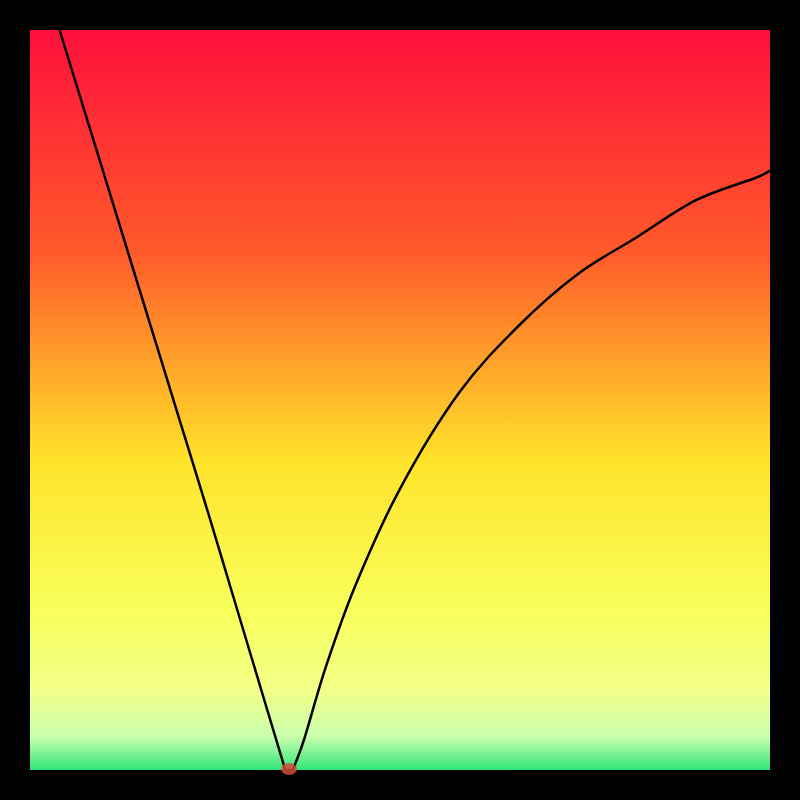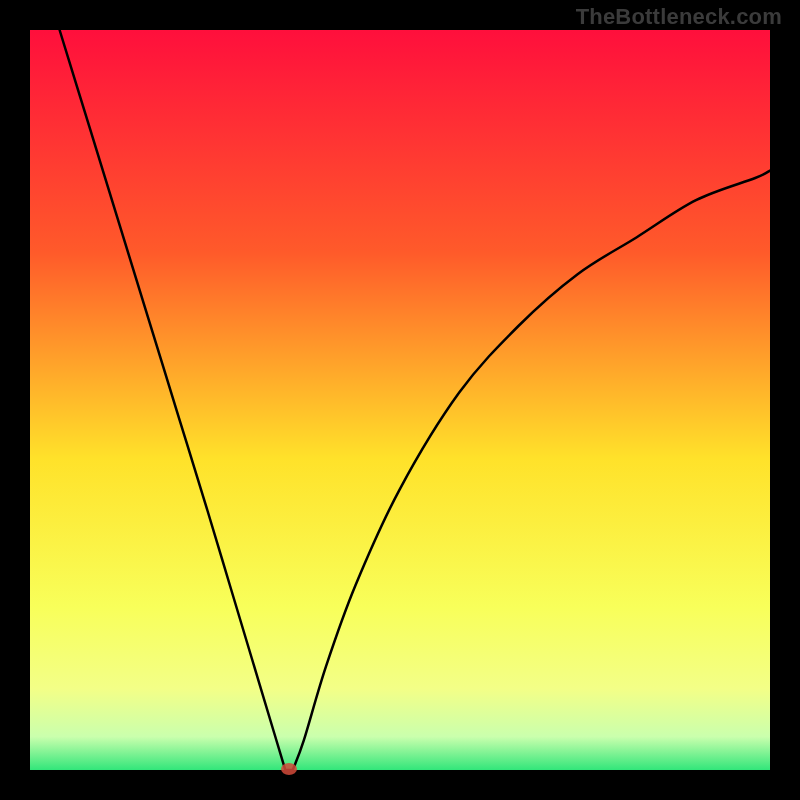--- a/index.html
+++ b/index.html
@@ -30,21 +30,20 @@
     position: absolute;
     left: 0;
     top: 0;
   }
 </style>
 </head>
 <body>
 
 <div class="wrap">
 
-  <div class="watermark">TheBottleneck.com</div>
 
   <svg width="800" height="800" viewBox="0 0 800 800">
     <defs>
       <linearGradient id="bg-grad" x1="0" y1="0" x2="0" y2="1">
         <stop id="g0" offset="0%" stop-color="#ff0f3c"></stop>
         <stop id="g1" offset="30%" stop-color="#ff5a2a"></stop>
         <stop id="g2" offset="58%" stop-color="#ffe22a"></stop>
         <stop id="g3" offset="78%" stop-color="#f8ff5a"></stop>
         <stop id="g4" offset="89%" stop-color="#f3ff87"></stop>
         <stop id="g5" offset="95.5%" stop-color="#caffad"></stop>

